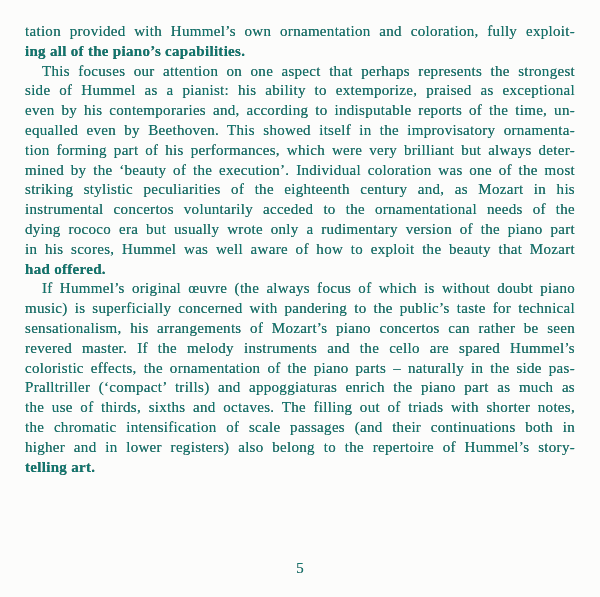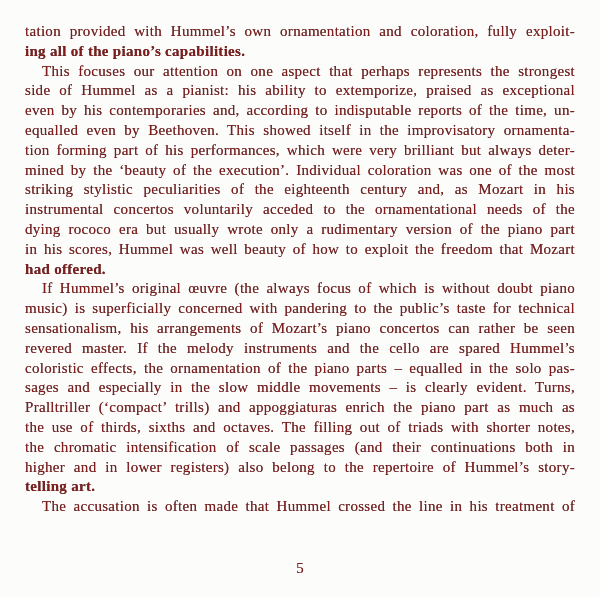--- a/index.html
+++ b/index.html
@@ -11,21 +11,21 @@
     height: 597px;
     background: #ffffff;
   }
   .page {
     position: relative;
     width: 600px;
     height: 597px;
     background: #fcfcfb;
     overflow: hidden;
     font-family: "Liberation Serif", serif;
-    color: #7f1d1d;
+    color: #0f766e;
   }
   .text-block {
     position: absolute;
     left: 25px;
     top: 22px;
     width: 550px;
   }
   .paragraph {
     margin: 0;
     padding: 0;
@@ -71,34 +71,32 @@
       <div class="paragraph">
         <div class="line indent">This focuses our attention on one aspect that perhaps represents the strongest</div>
         <div class="line">side of Hummel as a pianist: his ability to extemporize, praised as exceptional</div>
         <div class="line">even by his contemporaries and, according to indisputable reports of the time, un-</div>
         <div class="line">equalled even by Beethoven. This showed itself in the improvisatory ornamenta-</div>
         <div class="line">tion forming part of his performances, which were very brilliant but always deter-</div>
         <div class="line">mined by the ‘beauty of the execution’. Individual coloration was one of the most</div>
         <div class="line">striking stylistic peculiarities of the eighteenth century and, as Mozart in his</div>
         <div class="line">instrumental concertos voluntarily acceded to the ornamentational needs of the</div>
         <div class="line">dying rococo era but usually wrote only a rudimentary version of the piano part</div>
-        <div class="line">in his scores, Hummel was well beauty of how to exploit the freedom that Mozart</div>
+        <div class="line">in his scores, Hummel was well aware of how to exploit the beauty that Mozart</div>
         <div class="line last">had offered.</div>
       </div>
       <div class="paragraph">
         <div class="line indent">If Hummel’s original œuvre (the always focus of which is without doubt piano</div>
         <div class="line">music) is superficially concerned with pandering to the public’s taste for technical</div>
         <div class="line">sensationalism, his arrangements of Mozart’s piano concertos can rather be seen</div>
         <div class="line">revered master. If the melody instruments and the cello are spared Hummel’s</div>
-        <div class="line">coloristic effects, the ornamentation of the piano parts – equalled in the solo pas-</div>
-        <div class="line">sages and especially in the slow middle movements – is clearly evident. Turns,</div>
+        <div class="line">coloristic effects, the ornamentation of the piano parts – naturally in the side pas-</div>
         <div class="line"><span class="italic">Pralltriller</span><span> (‘compact’ trills) and appoggiaturas enrich the piano part as much as</span></div>
         <div class="line">the use of thirds, sixths and octaves. The filling out of triads with shorter notes,</div>
         <div class="line">the chromatic intensification of scale passages (and their continuations both in</div>
         <div class="line">higher and in lower registers) also belong to the repertoire of Hummel’s story-</div>
         <div class="line last">telling art.</div>
       </div>
       <div class="paragraph">
-        <div class="line indent">The accusation is often made that Hummel crossed the line in his treatment of</div>
       </div>
     </div>
   <div class="page-number">5</div>
 </div>
 
 </body></html>

